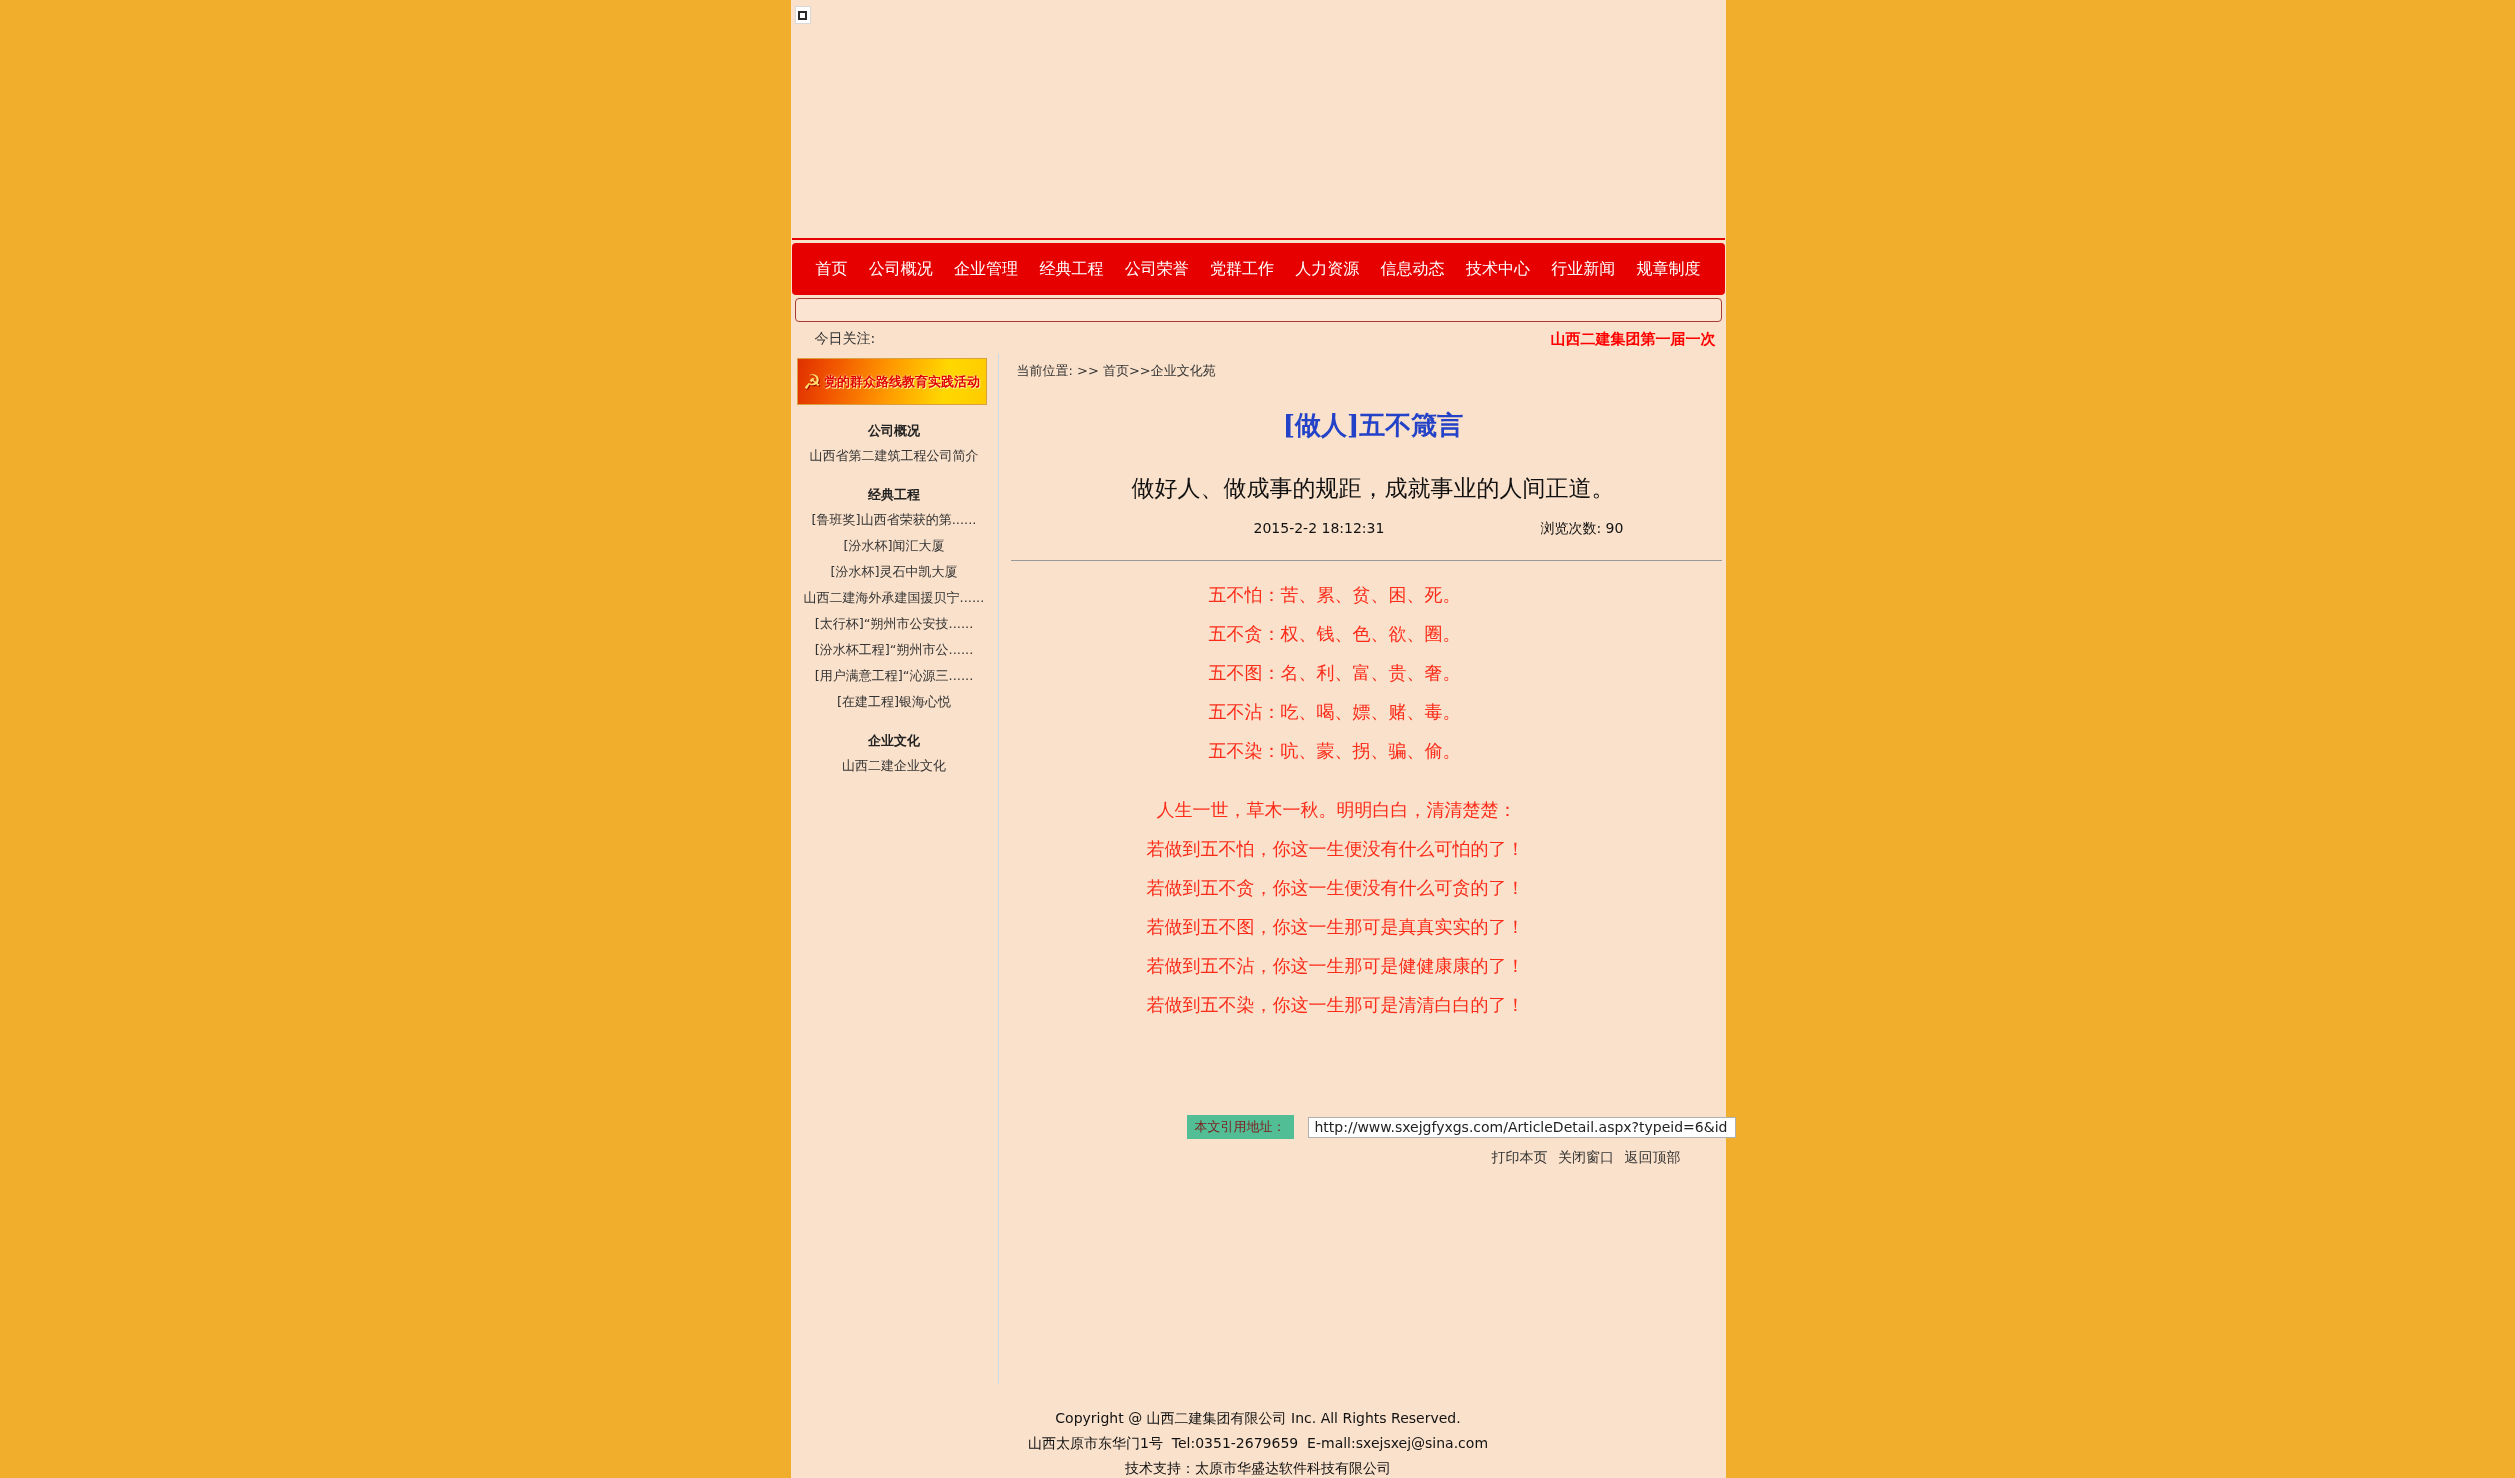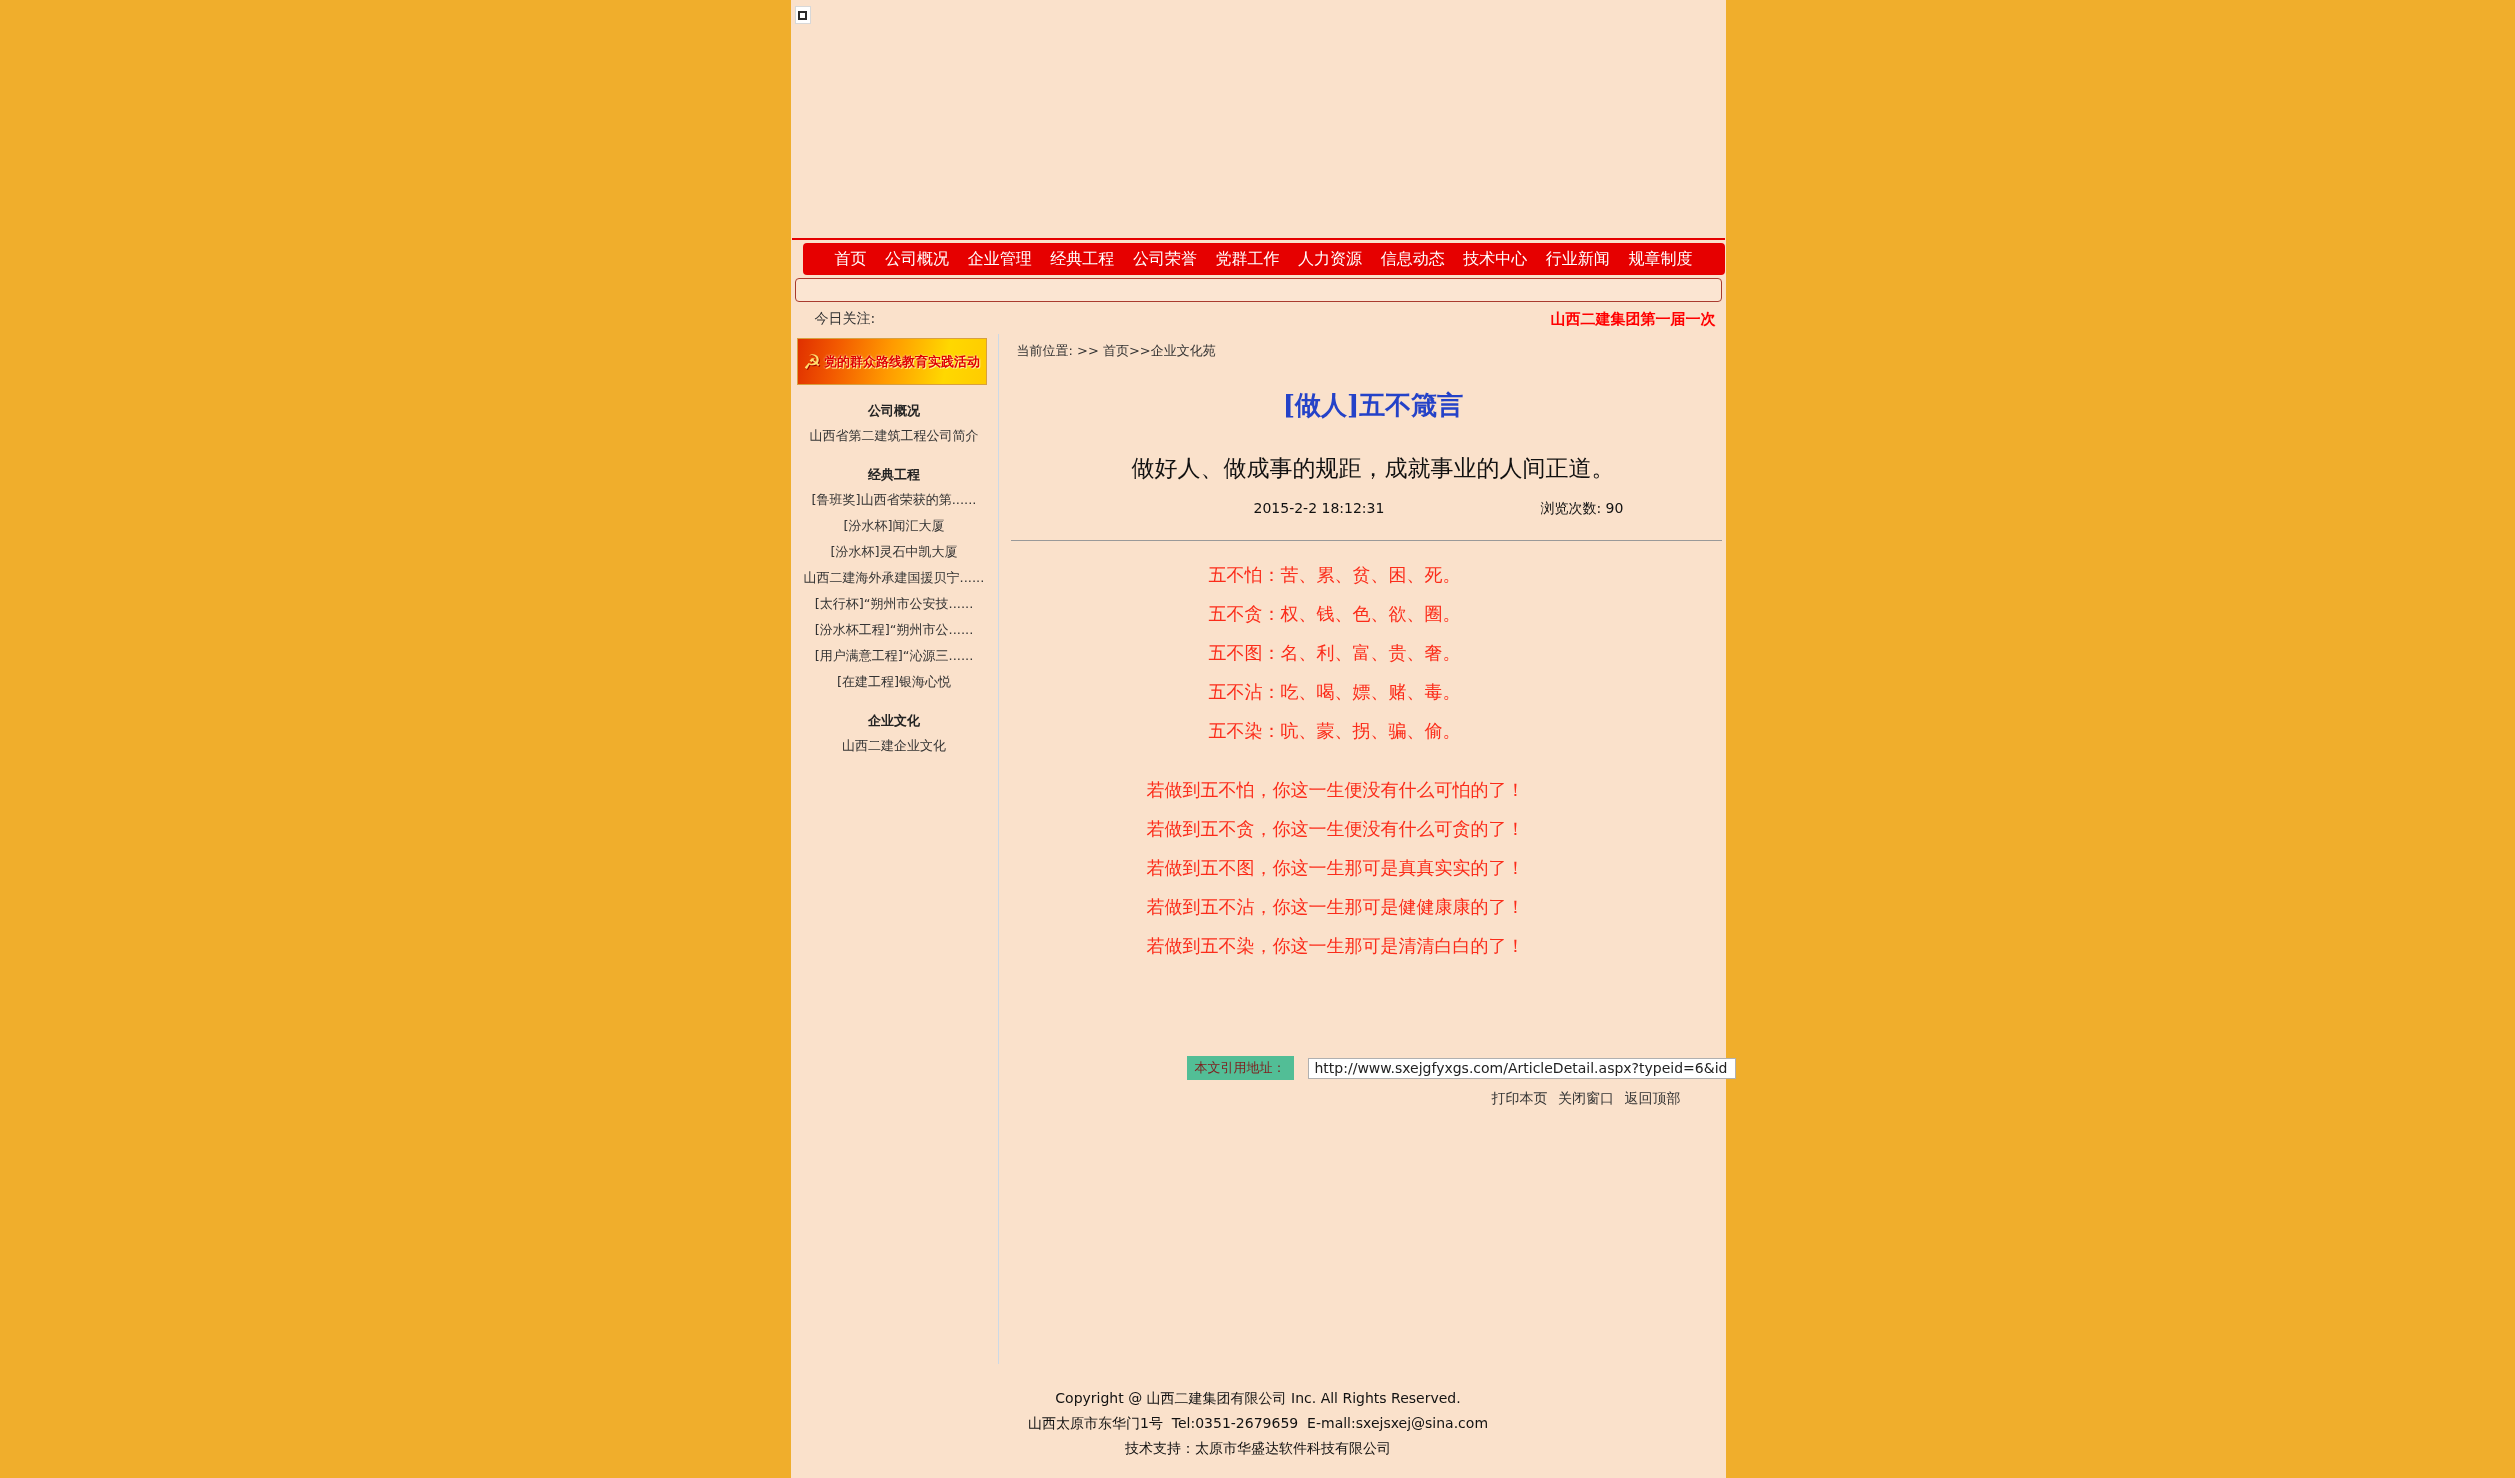--- a/index.html
+++ b/index.html
@@ -23,26 +23,26 @@
     background: #fff; border: 1px solid #d8d8d8;
     display: flex; align-items: center; justify-content: center;
   }
   .broken-img .inner {
     width: 9px; height: 9px;
     border: 2px solid #2a2a2a; background: #fff;
   }
   
   .nav-topline { height: 2px; background: #e60000; margin: 0 1px; }
   .navbar {
-    margin: 3px 1px 0 12px; height: 32px;
+    margin: 3px 1px 0 1px; height: 52px;
     background: #e60000;
     border-radius: 4px;
     display: flex; align-items: center;
     justify-content: space-between;
-    padding: 0 32px;
+    padding: 0 24px;
   }
   .nav-item {
     color: #ffffff; font-size: 16px;
     cursor: pointer; white-space: nowrap;
   }
   
   .marquee-box {
     margin: 3px 4px 0 4px; height: 24px;
     border: 1px solid #a93a2e; border-radius: 4px;
     background: #fbe5d2;
@@ -215,20 +215,21 @@
 
       <div class="block1">
         <div class="red-line">五不怕：苦、累、贫、困、死。</div>
         <div class="red-line">五不贪：权、钱、色、欲、圈。</div>
         <div class="red-line">五不图：名、利、富、贵、奢。</div>
         <div class="red-line">五不沾：吃、喝、嫖、赌、毒。</div>
         <div class="red-line">五不染：吭、蒙、拐、骗、偷。</div>
       </div>
 
       <div class="block2">
+        <div class="red-line first">人生一世，草木一秋。明明白白，清清楚楚：</div>
         <div class="red-line">若做到五不怕，你这一生便没有什么可怕的了！</div>
         <div class="red-line">若做到五不贪，你这一生便没有什么可贪的了！</div>
         <div class="red-line">若做到五不图，你这一生那可是真真实实的了！</div>
         <div class="red-line">若做到五不沾，你这一生那可是健健康康的了！</div>
         <div class="red-line">若做到五不染，你这一生那可是清清白白的了！</div>
       </div>
 
       <div class="cite-row">
         <span class="cite-label">本文引用地址：</span>
         <input class="cite-input" type="text" readonly="" value="http://www.sxejgfyxgs.com/ArticleDetail.aspx?typeid=6&amp;id=39614" style="">

